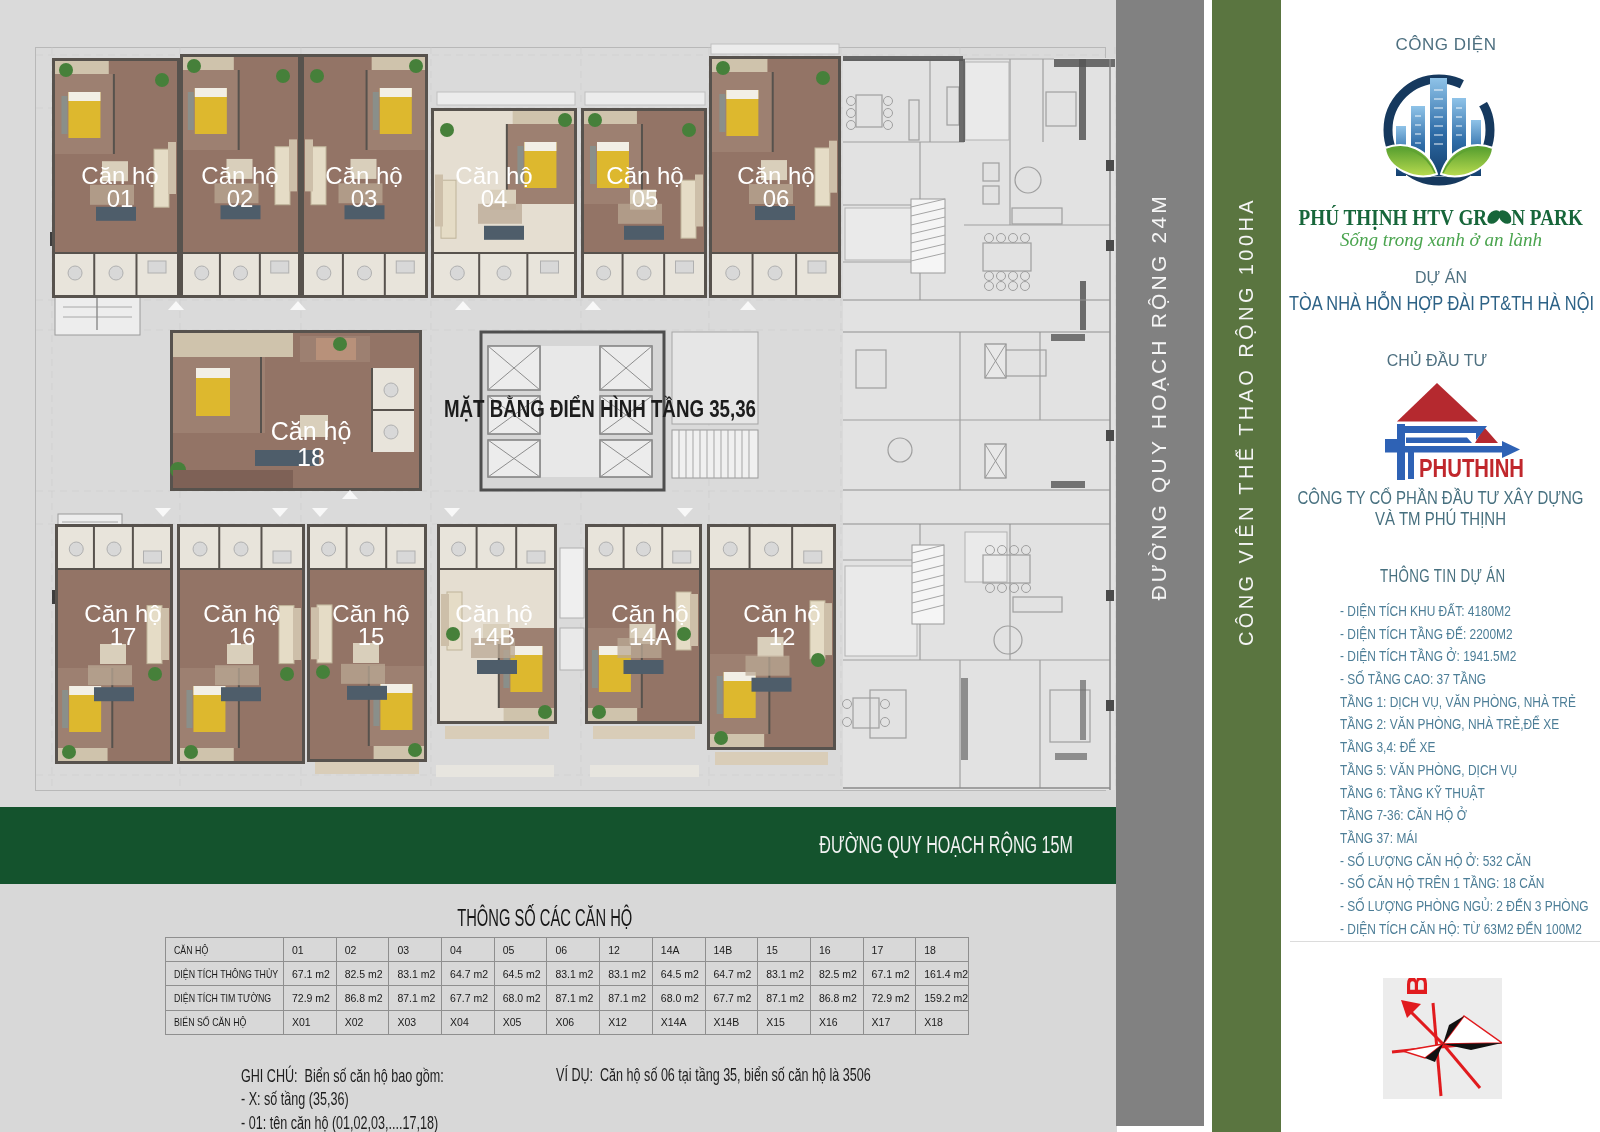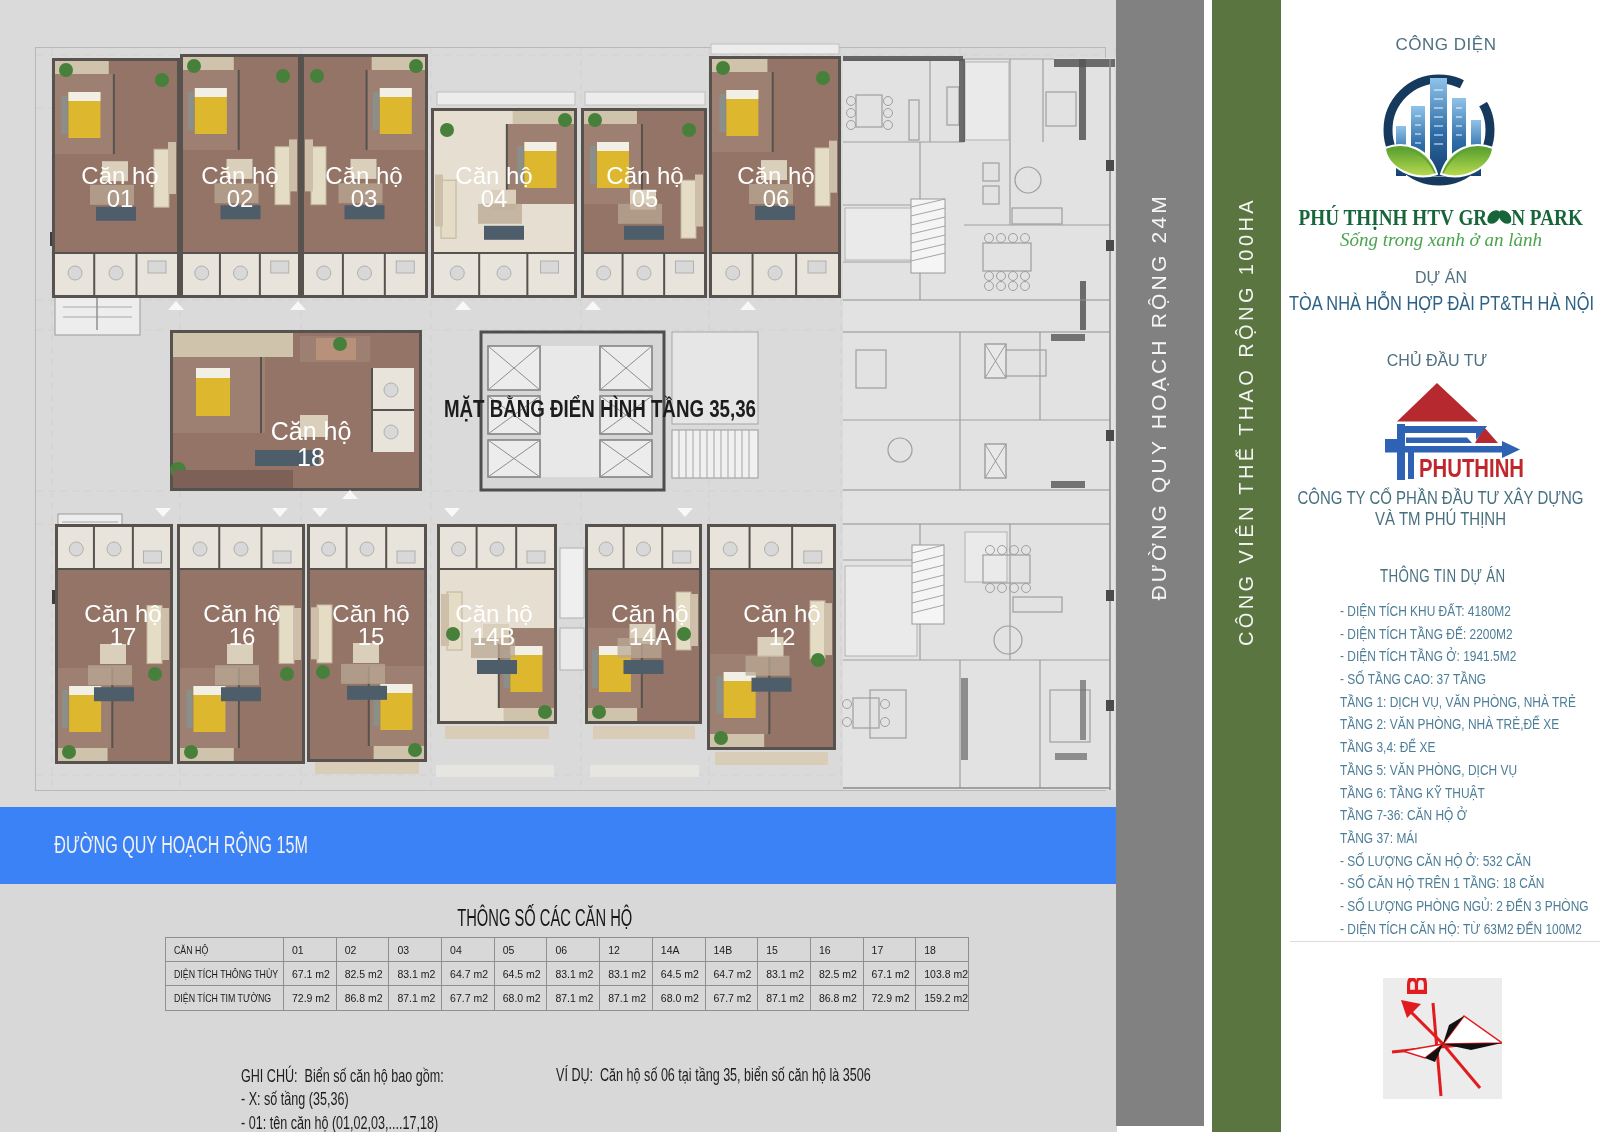--- a/index.html
+++ b/index.html
@@ -1,20 +1,20 @@
 <!DOCTYPE html>
 <html><head><meta charset="utf-8">
 <style>
 *{margin:0;padding:0;box-sizing:border-box}
 body{width:1600px;height:1132px;position:relative;background:#ffffff;
  font-family:"Liberation Sans",sans-serif;overflow:hidden}
 .abs{position:absolute}
 #plan{left:0;top:0;width:1116px;height:808px}
-#band{left:0;top:807px;width:1127px;height:77px;background:#3b82f6;color:#f2f2f2;
- font-size:23px;text-align:left;line-height:77px}
+#band{left:0;top:807px;width:1127px;height:77px;background:#14532d;color:#f2f2f2;
+ font-size:23px;text-align:right;line-height:77px}
 #band>span{display:inline-block;transform:scaleX(0.70)}
 #bottom{left:0;top:884px;width:1117px;height:248px;background:#d8d8d8}
 #gstrip{left:1116px;top:0;width:88px;height:1126px;background:#818181}
 #greenstrip{left:1212px;top:0;width:69px;height:1132px;background:#5a7540}
 .vtext{position:absolute;writing-mode:vertical-rl;transform:rotate(180deg);
  color:#f5f5f5;font-size:21px;letter-spacing:3.2px;white-space:nowrap}
 #gstrip .vtext{left:31px;top:193px}
 #greenstrip .vtext{left:23px;top:197px;font-size:20px;letter-spacing:3.4px}
 .blue{color:#4e7080}
 .cx{position:absolute;width:0;display:flex;justify-content:center}
@@ -743,33 +743,49 @@
         <td>83.1 m2</td>
         <td>64.7 m2</td>
         <td>64.5 m2</td>
         <td>83.1 m2</td>
         <td>83.1 m2</td>
         <td>64.5 m2</td>
         <td>64.7 m2</td>
         <td>83.1 m2</td>
         <td>82.5 m2</td>
         <td>67.1 m2</td>
-        <td>103.8 m2</td>
+        <td>161.4 m2</td>
       </tr>
       <tr>
         <td class="lb"><span>DIỆN TÍCH TIM TƯỜNG</span></td>
         <td>72.9 m2</td>
         <td>86.8 m2</td>
         <td>87.1 m2</td>
         <td>67.7 m2</td>
         <td>68.0 m2</td>
         <td>87.1 m2</td>
         <td>87.1 m2</td>
         <td>68.0 m2</td>
         <td>67.7 m2</td>
         <td>87.1 m2</td>
         <td>86.8 m2</td>
         <td>72.9 m2</td>
         <td>159.2 m2</td>
       </tr>
+      <tr>
+        <td class="lb"><span>BIỂN SỐ CĂN HỘ</span></td>
+        <td>X01</td>
+        <td>X02</td>
+        <td>X03</td>
+        <td>X04</td>
+        <td>X05</td>
+        <td>X06</td>
+        <td>X12</td>
+        <td>X14A</td>
+        <td>X14B</td>
+        <td>X15</td>
+        <td>X16</td>
+        <td>X17</td>
+        <td>X18</td>
+      </tr>
     </tbody>
   </table>
 <div class="abs" id="ghichu">GHI CHÚ:&nbsp; Biển số căn hộ bao gồm:<br>- X: số tầng (35,36)<br>- 01: tên căn hộ (01,02,03,....17,18)</div>
 <div class="abs" id="vidu">VÍ DỤ:&nbsp; Căn hộ số 06 tại tầng 35, biển số căn hộ là 3506</div>
 </body></html>

